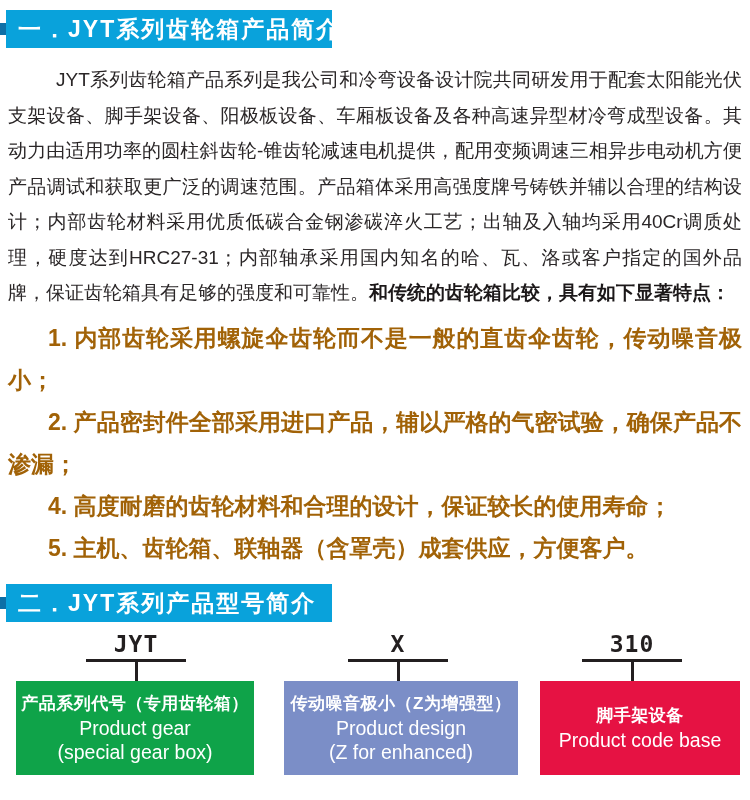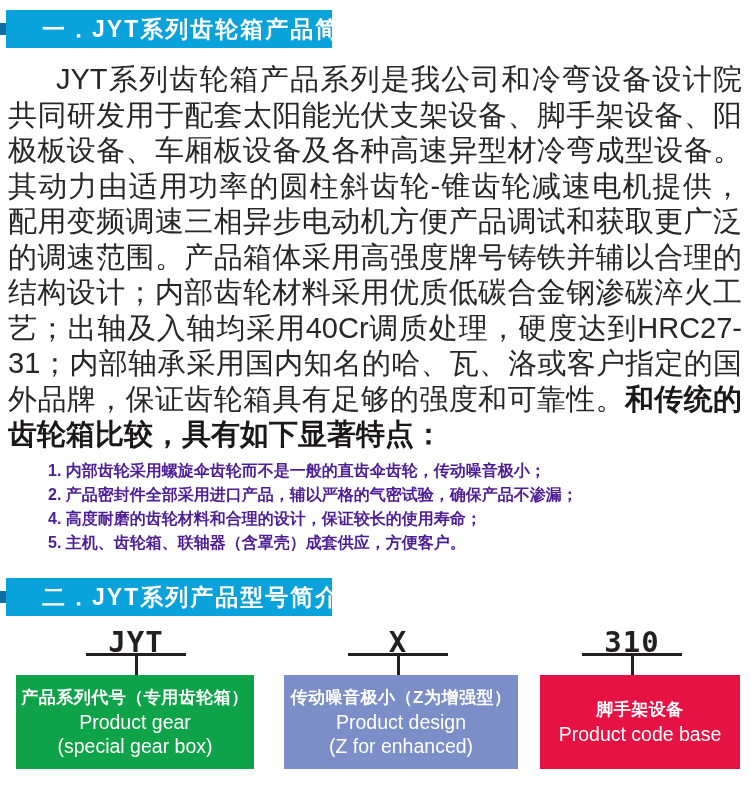--- a/index.html
+++ b/index.html
@@ -13,79 +13,79 @@
     overflow: hidden;
   }
 
   
   .banner {
     position: relative;
     margin-left: 6px;
     width: 326px;
     height: 38px;
     line-height: 38px;
-    padding-left: 36px;
+    padding-left: 12px;
     color: #ffffff;
     font-size: 23px;
     font-weight: bold;
     letter-spacing: 2px;
     white-space: nowrap;
   }
   .banner .fold {
     position: absolute;
     left: -6px;
     top: 50%;
     transform: translateY(-50%);
     width: 6px;
     height: 12px;
     background: #0d6fa6;
   }
   .banner-1 { margin-top: 10px; }
-  .banner-2 { margin-top: 23px; }
+  .banner-2 { margin-top: 15px; }
 
   
   .intro {
     margin: 14px 8px 0 8px;
-    font-size: 29px;
+    font-size: 19px;
     line-height: 35.5px;
     text-align: justify;
     text-indent: 48px;
     color: #2a2627;
   }
   .intro b { color: #1c1819; }
 
   
   .features { margin: 6px 8px 0 8px; }
   .feature {
-    font-size: 16px;
+    font-size: 23px;
     font-weight: bold;
-    line-height: 24px;
+    line-height: 42px;
     text-indent: 40px;
     text-align: justify;
-    color: #4c1d95;
+    color: #a16207;
   }
 
   
   .diagram {
     position: relative;
     height: 161px;
     margin-top: 0;
   }
   .part { position: absolute; inset: 0; pointer-events: none; }
   .part0 { --cx: 136px; --bl: 16px;  --bw: 238px; }
   .part1 { --cx: 398px; --bl: 284px; --bw: 234px; }
   .part2 { --cx: 632px; --bl: 540px; --bw: 200px; }
 
   .part-code {
     position: absolute;
     top: 9px;
     left: var(--cx);
     transform: translateX(-50%);
     font-family: "DejaVu Sans Mono", monospace;
-    font-size: 29px;
+    font-size: 23px;
     font-weight: bold;
     color: #231f20;
     letter-spacing: 1px;
   }
   .hbar {
     position: absolute;
     top: 37px;
     left: calc(var(--cx) - 50px);
     width: 100px;
     height: 3px;

